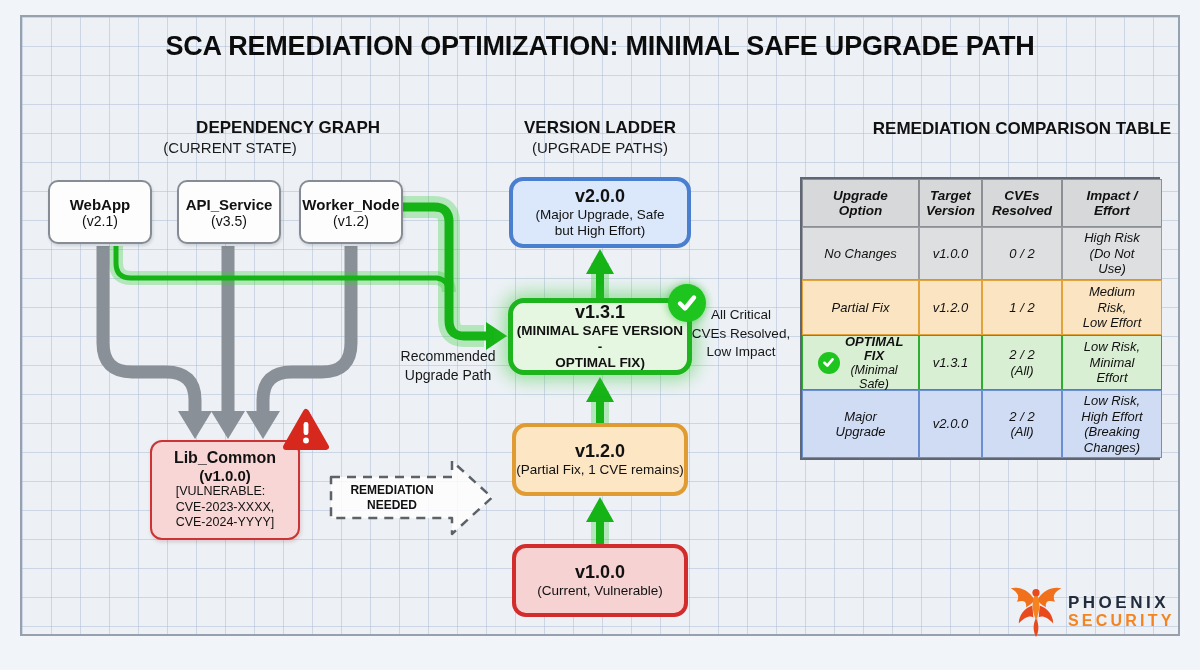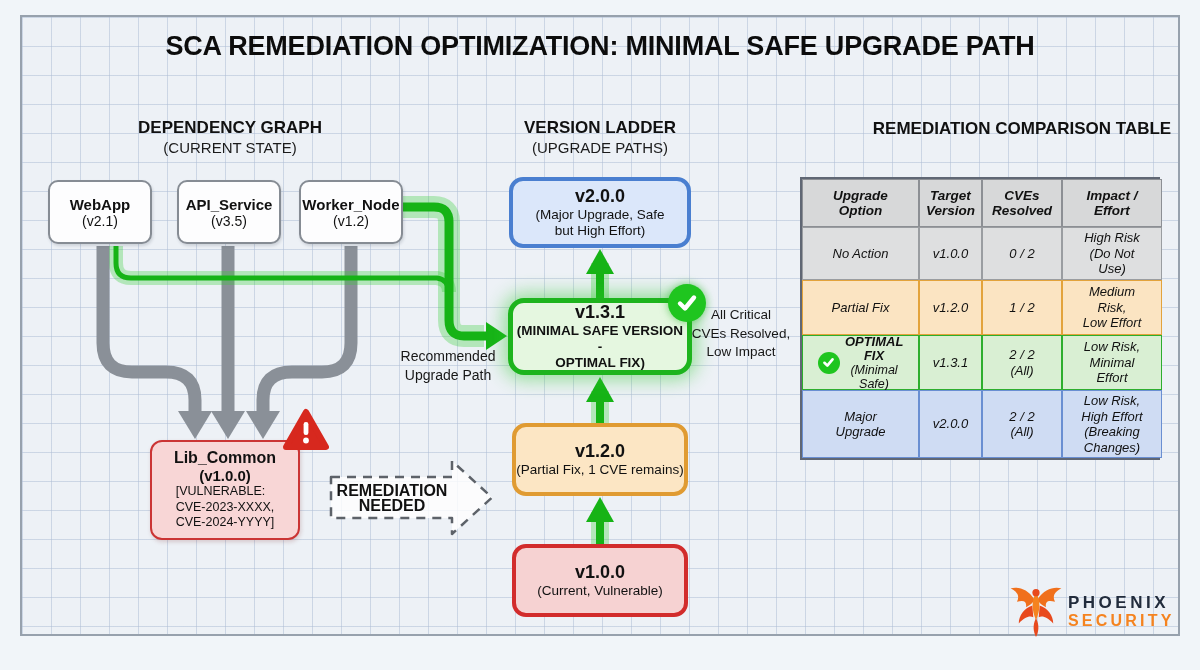--- a/index.html
+++ b/index.html
@@ -76,21 +76,21 @@
     display:flex; align-items:center; justify-content:center;
     box-shadow:0 0 8px rgba(30,180,30,.6);
   }
   .cc-big   { left:668px; top:284px; width:38px; height:38px; }
   .cc-table { position:static; width:22px; height:22px; flex:0 0 22px; box-shadow:none; }
 
   
   .remediation-label {
     left:332px; top:477px; width:120px; height:41px; z-index:3;
     display:flex; align-items:center; justify-content:center;
-    font-size:16px; font-weight:800; line-height:15px; text-align:center;
+    font-size:12px; font-weight:800; line-height:15px; text-align:center;
   }
 
   
   .cmp-table {
     position:absolute; left:800px; top:177px; width:360px; z-index:3;
     display:grid; grid-template-columns:117px 63px 80px 100px;
     grid-template-rows:48px 53px 55px 55px 68px;
     border:2px solid #606774; background:#606774; gap:0;
     font-size:13px;
   }
@@ -155,21 +155,21 @@
       <polygon points="586,522 614,522 600,497"></polygon>
       <polygon points="586,402 614,402 600,377"></polygon>
       <polygon points="586,274 614,274 600,249"></polygon>
     </g>
 
     <path d="M331 477 H452 V461 L492 497.5 L452 534 V518 H331 Z" fill="rgba(255,255,255,.8)" stroke="#5d6269" stroke-width="2.5" stroke-dasharray="9 7" stroke-linejoin="round"></path>
   </svg>
 
   <div class="abs main-title">SCA REMEDIATION OPTIMIZATION: MINIMAL SAFE UPGRADE PATH</div>
 
-  <div class="abs sec-title" style="left:80px;top:118px;width:300px;">DEPENDENCY GRAPH</div>
+  <div class="abs sec-title" style="left:80px;top:118px;width:300px;text-align:right;">DEPENDENCY GRAPH</div>
   <div class="abs sec-sub" style="left:80px;top:139px;width:300px;">(CURRENT STATE)</div>
 
   <div class="abs sec-title" style="left:450px;top:118px;width:300px;">VERSION LADDER</div>
   <div class="abs sec-sub" style="left:450px;top:139px;width:300px;">(UPGRADE PATHS)</div>
 
   <div class="abs sec-title" style="left:842px;top:119px;width:360px;">REMEDIATION COMPARISON TABLE</div>
 
   <div class="dep-node" style="left:48px;top:180px;">
     <span class="nm">WebApp</span>
     <span class="vr">(v2.1)</span>
@@ -234,21 +234,21 @@
   <div class="cmp-table">
     <div class="cell c-head pre">Upgrade
 Option</div>
     <div class="cell c-head pre">Target
 Version</div>
     <div class="cell c-head pre">CVEs
 Resolved</div>
     <div class="cell c-head pre">Impact /
 Effort</div>
 
-    <div class="cell r-gray muted">No Action</div>
+    <div class="cell r-gray muted">No Changes</div>
     <div class="cell r-gray muted">v1.0.0</div>
     <div class="cell r-gray">0 / 2</div>
     <div class="cell r-gray pre">High Risk
 (Do Not Use)</div>
 
     <div class="cell r-orange">Partial Fix</div>
     <div class="cell r-orange">v1.2.0</div>
     <div class="cell r-orange">1 / 2</div>
     <div class="cell r-orange pre">Medium Risk,
 Low Effort</div>

